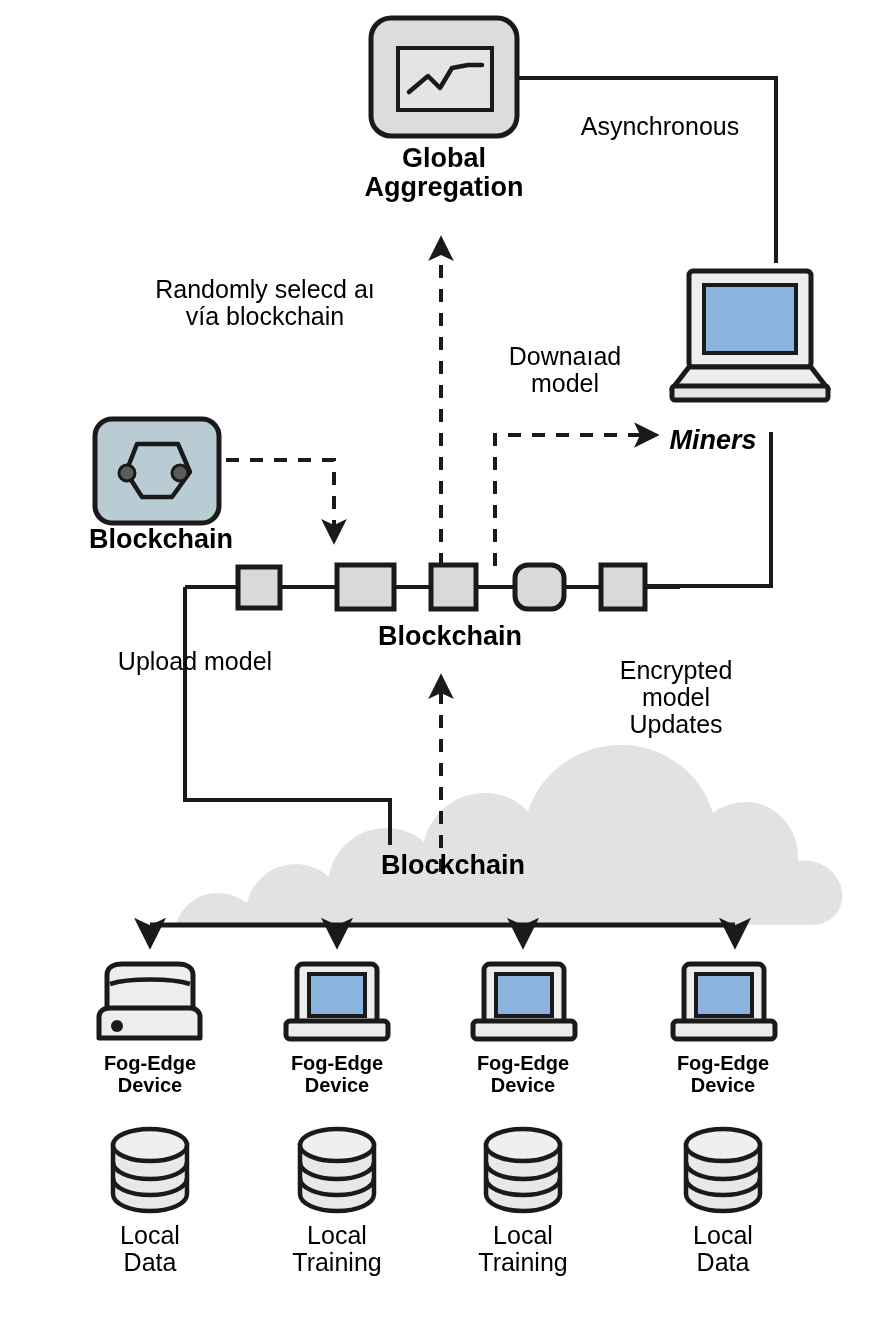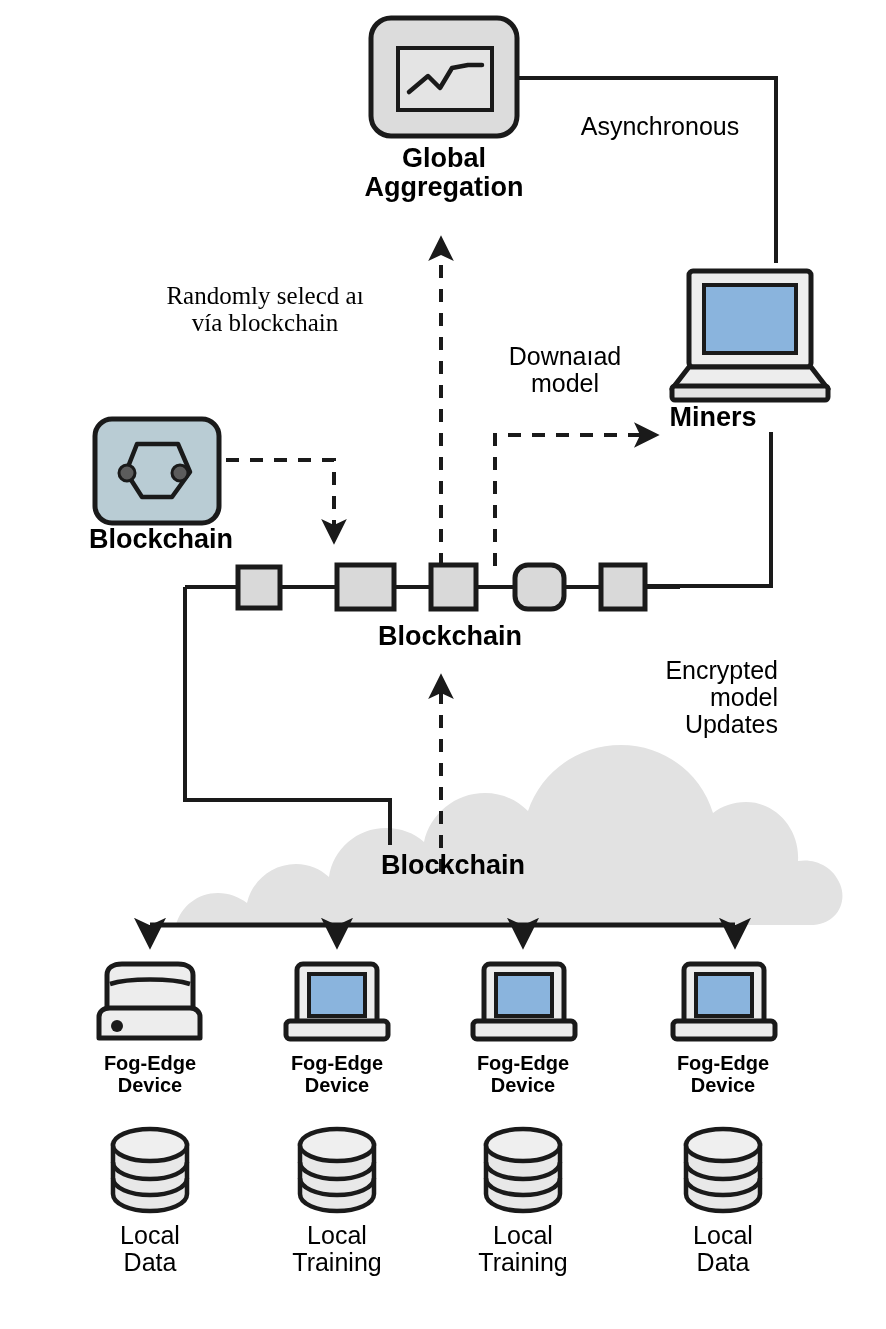--- a/index.html
+++ b/index.html
@@ -142,34 +142,35 @@
       <path d="M686,1178 C686,1188 703,1195 723,1195 C743,1195 760,1188 760,1178" fill="none" stroke="#1a1a1a" stroke-width="4.5"></path>
       <ellipse cx="723" cy="1145" rx="37" ry="16" fill="#efefef" stroke="#1a1a1a" stroke-width="4.5"></ellipse>
     </g>
   </svg>
 
   <div class="lbl t26b" style="left:302px;top:144px;width:284px;">Global
 Aggregation</div>
 
   <div class="lbl t24" style="left:540px;top:113px;width:240px;text-align:center;">Asynchronous</div>
 
-  <div class="lbl t24" style="left:100px;top:282px;width:330px;font-family:Liberation Serif, serif;">Randomly selecd aı
+  <div class="lbl t24" style="left:100px;top:276px;width:330px;">Randomly selecd aı
 vía blockchain</div>
 
   <div class="lbl t24" style="left:470px;top:343px;width:190px;">Downaıad
 model</div>
 
-  <div class="lbl t26b" style="left:618px;top:403px;width:190px;">Miners</div>
+  <div class="lbl t26b" style="left:618px;top:426px;width:190px;font-style:italic;">Miners</div>
 
   <div class="lbl t26b" style="left:46px;top:525px;width:230px;">Blockchain</div>
 
   <div class="lbl t26b" style="left:330px;top:622px;width:240px;">Blockchain</div>
 
+  <div class="lbl t24" style="left:80px;top:648px;width:230px;">Upload model</div>
 
-  <div class="lbl t24" style="left:598px;top:657px;width:180px;text-align:right;">Encrypted
+  <div class="lbl t24" style="left:586px;top:657px;width:180px;">Encrypted
 model
 Updates</div>
 
   <div class="lbl t26b" style="left:333px;top:851px;width:240px;">Blockchain</div>
 
   <div class="lbl t25b" style="left:60px;top:1053px;width:180px;">Fog-Edge
 Device</div>
   <div class="lbl t25b" style="left:247px;top:1053px;width:180px;">Fog-Edge
 Device</div>
   <div class="lbl t25b" style="left:433px;top:1053px;width:180px;">Fog-Edge

